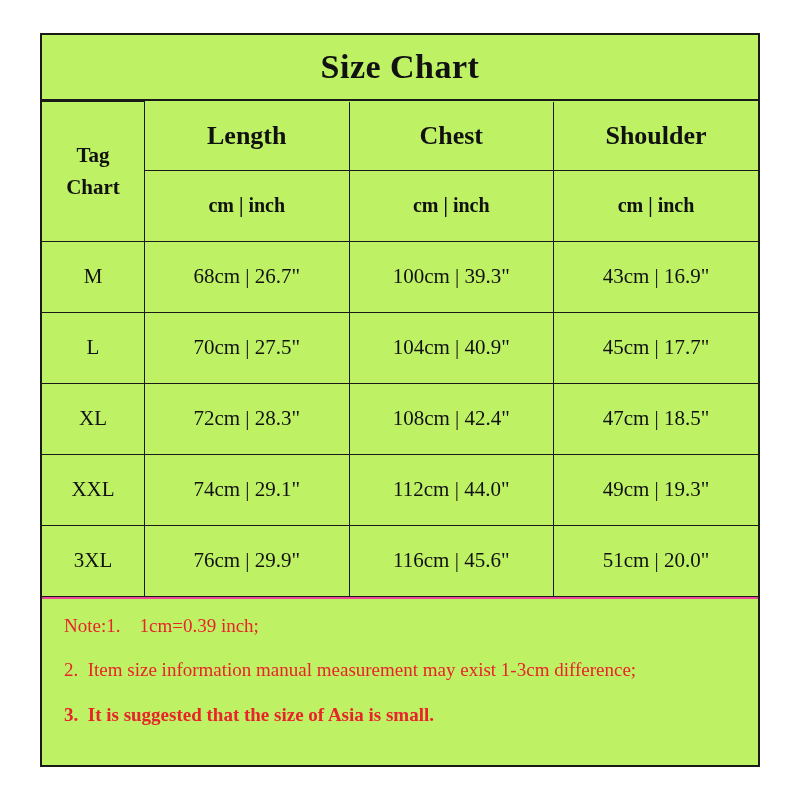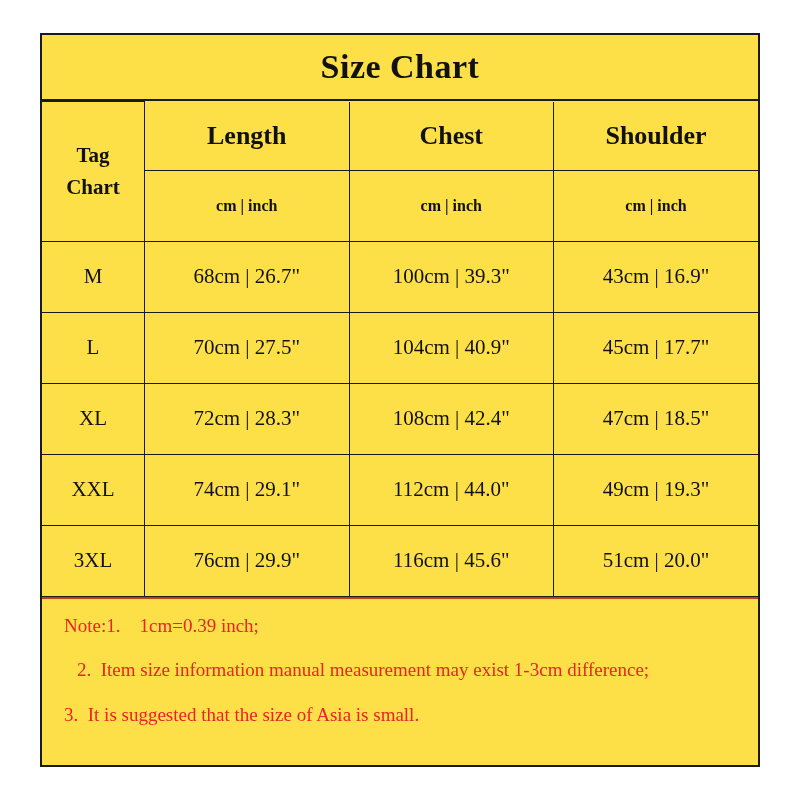--- a/index.html
+++ b/index.html
@@ -21,21 +21,21 @@
     box-sizing: border-box;
   }
   .chart-frame {
     position: absolute;
     left: 40px;
     top: 33px;
     width: 720px;
     height: 734px;
     border: 2px solid #1a1a1a;
     box-sizing: border-box;
-    background: #fde047;
+    background: #bef264;
   }
   .title-row {
     height: 66px;
     display: flex;
     align-items: center;
     justify-content: center;
     border-bottom: 2px solid #1a1a1a;
     box-sizing: border-box;
   }
   .title-text {
@@ -72,53 +72,54 @@
   .col-tag { width: 100px; margin-top: 32px; }
   .col-data { width: auto; }
 
   .hdr-main {
     font-weight: bold;
     font-size: 26px;
     height: 66px;
   }
   .hdr-unit {
     font-weight: bold;
-    font-size: 16px;
+    font-size: 20px;
     height: 68px;
   }
   .tag-cell {
     font-weight: bold;
     font-size: 21px;
     line-height: 1.55;
   }
   .tag-cell .tag-line {
     display: block;
   }
   .data-row td {
     height: 68px;
     font-size: 21px;
   }
   .data-row td.size-label {
     font-size: 21px;
   }
   .notes {
-    border-top: 2px solid #c2410c;
+    border-top: 2px solid #ec4899;
     padding: 16px 22px 10px 22px;
     box-sizing: border-box;
   }
   .note-line {
     color: #e8232a;
     font-family: "Liberation Serif", serif;
     font-size: 19px;
     margin: 0 0 22px 0;
     line-height: 1.2;
     white-space: pre;
   }
   .note-line:last-child {
     margin-bottom: 16px;
+    font-weight: bold;
   }
 </style>
 </head>
 <body>
 
 <div class="page">
   <div class="chart-frame">
 
     <div class="title-row">
       <span class="title-text">Size Chart</span>
@@ -169,18 +170,18 @@
         <td class="size-label">3XL</td>
         <td>76cm | 29.9"</td>
         <td>116cm | 45.6"</td>
         <td>51cm | 20.0"</td>
       </tr>
     </tbody>
       </table>
 
     <div class="notes">
       <p class="note-line" style="color: rgb(232, 35, 42);">Note:1.    1cm=0.39 inch;</p>
-      <p class="note-line" style="color: rgb(232, 35, 42); margin-left: 13px;">2.  Item size information manual measurement may exist 1-3cm difference;</p>
+      <p class="note-line" style="color: rgb(232, 35, 42);">2.  Item size information manual measurement may exist 1-3cm difference;</p>
       <p class="note-line" style="color: rgb(232, 35, 42);">3.  It is suggested that the size of Asia is small.</p>
     </div>
 
   </div>
 </div>
 
 </body></html>

